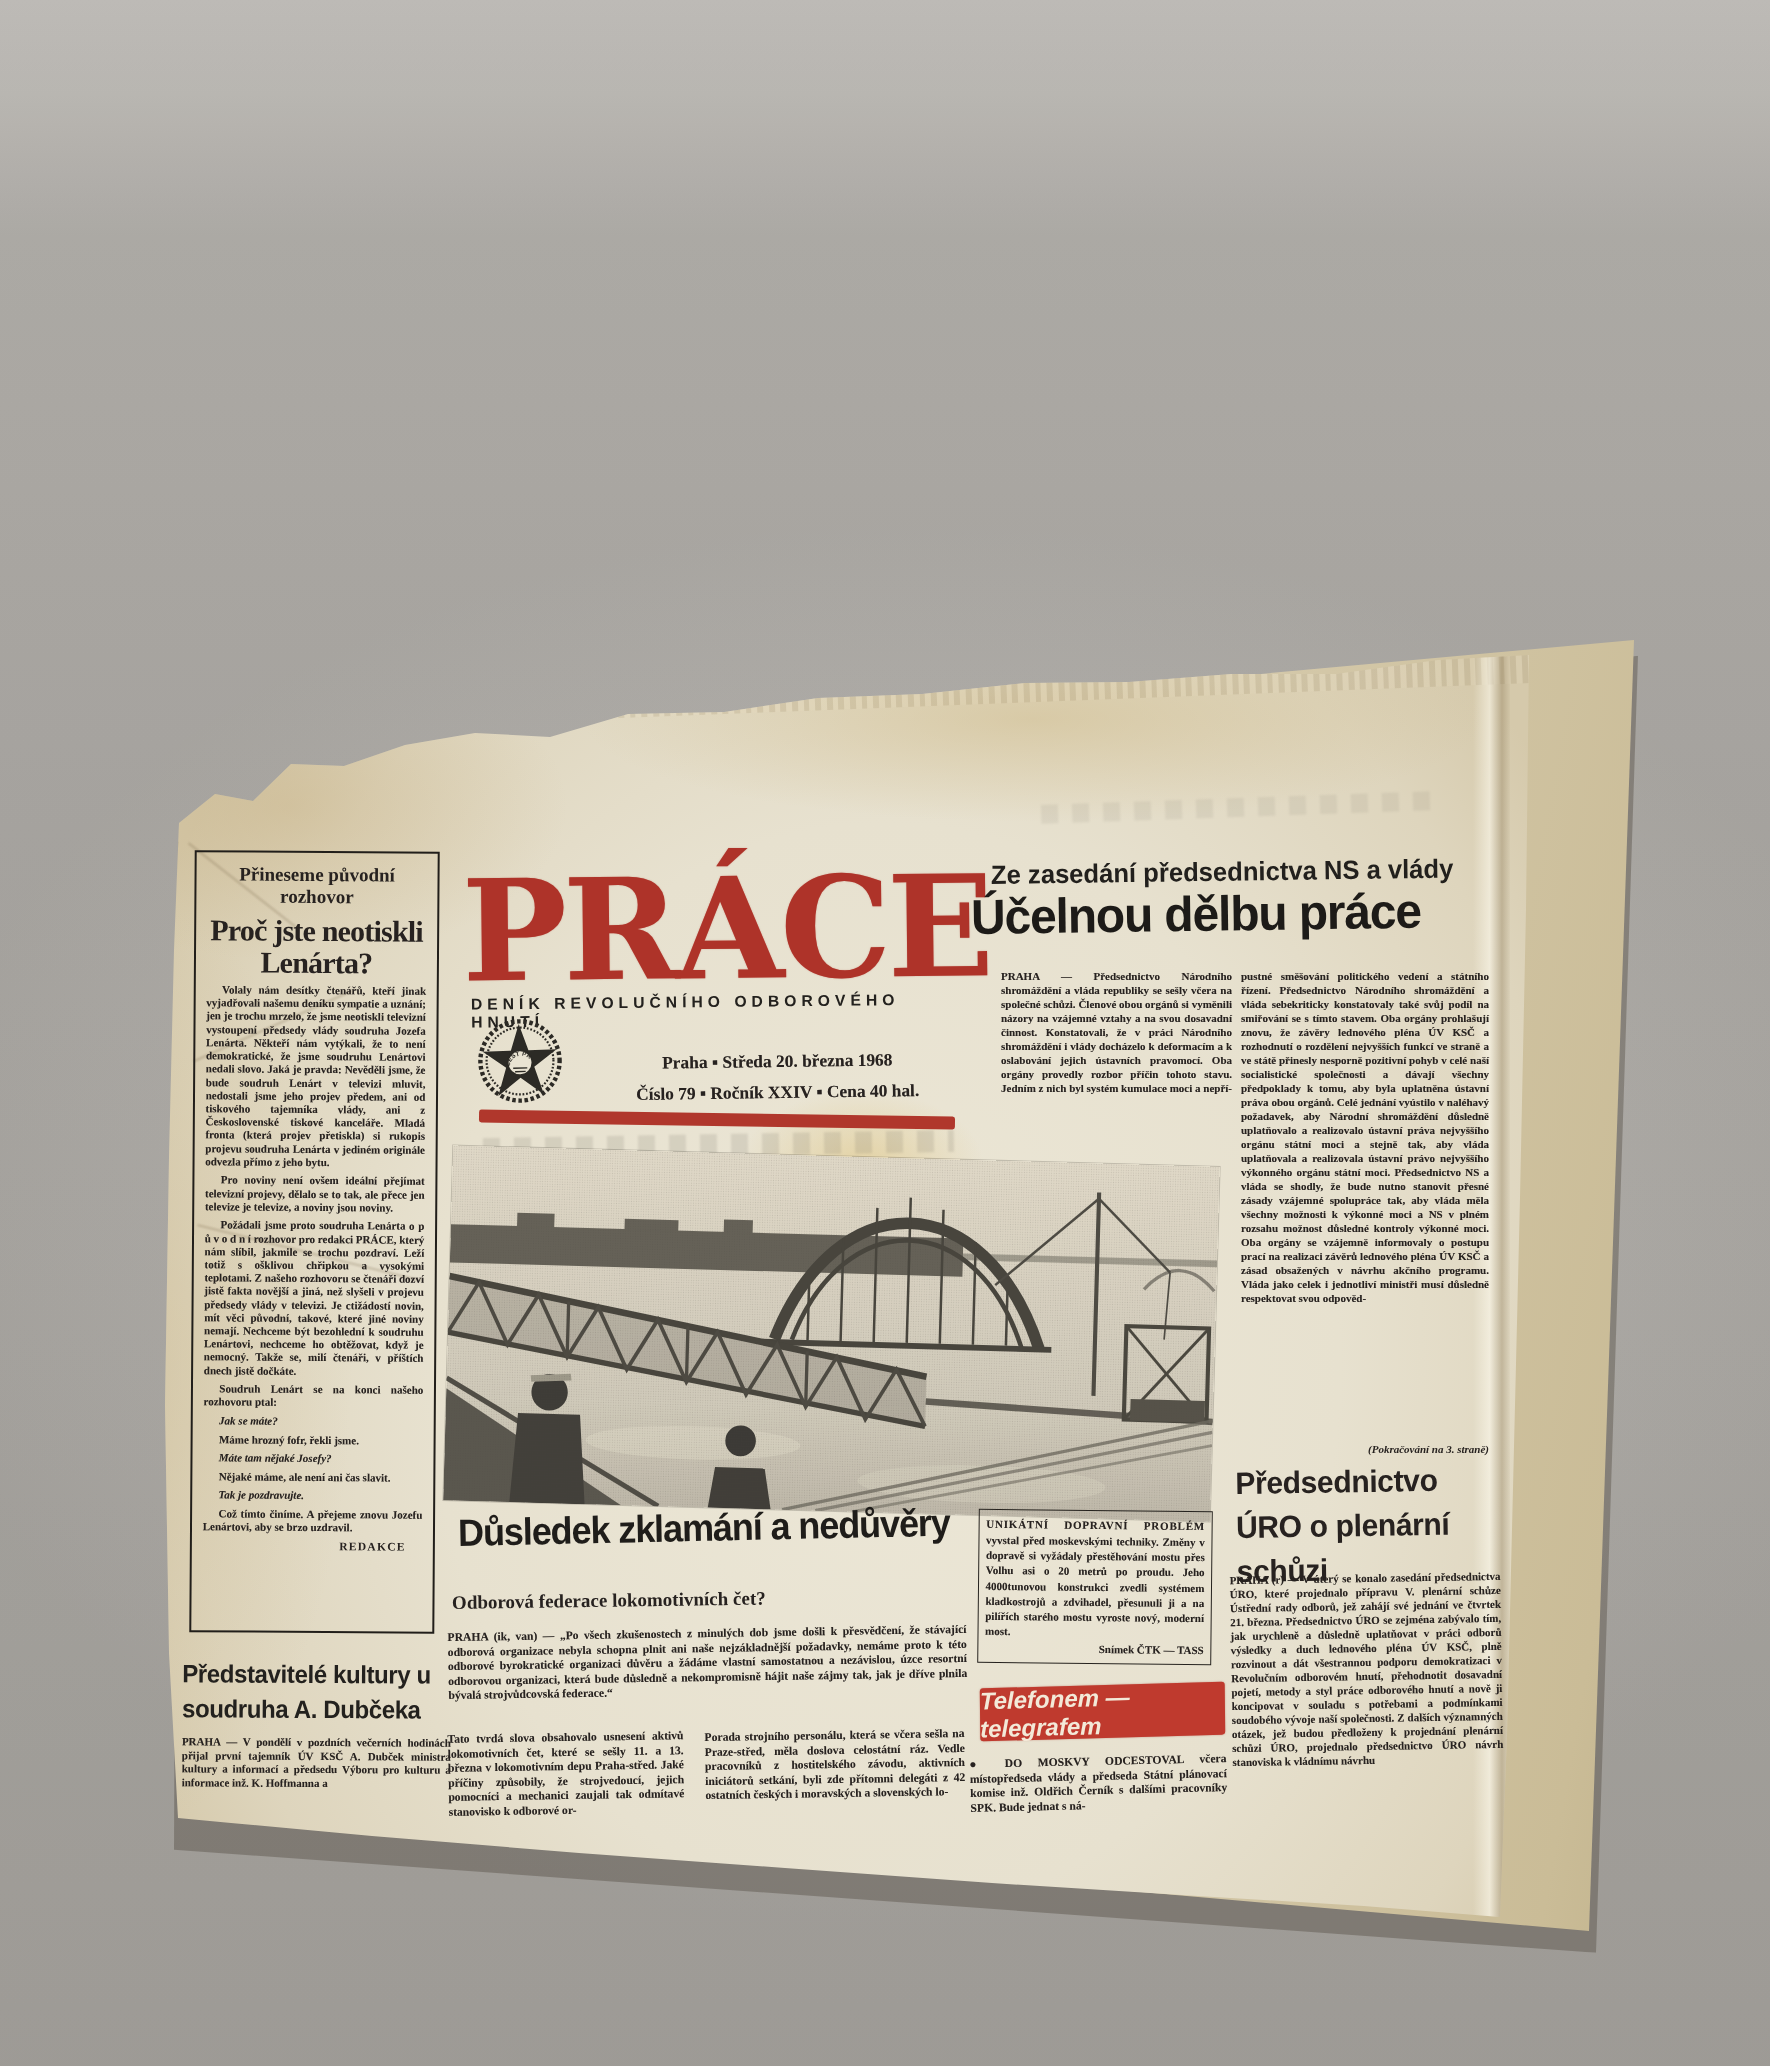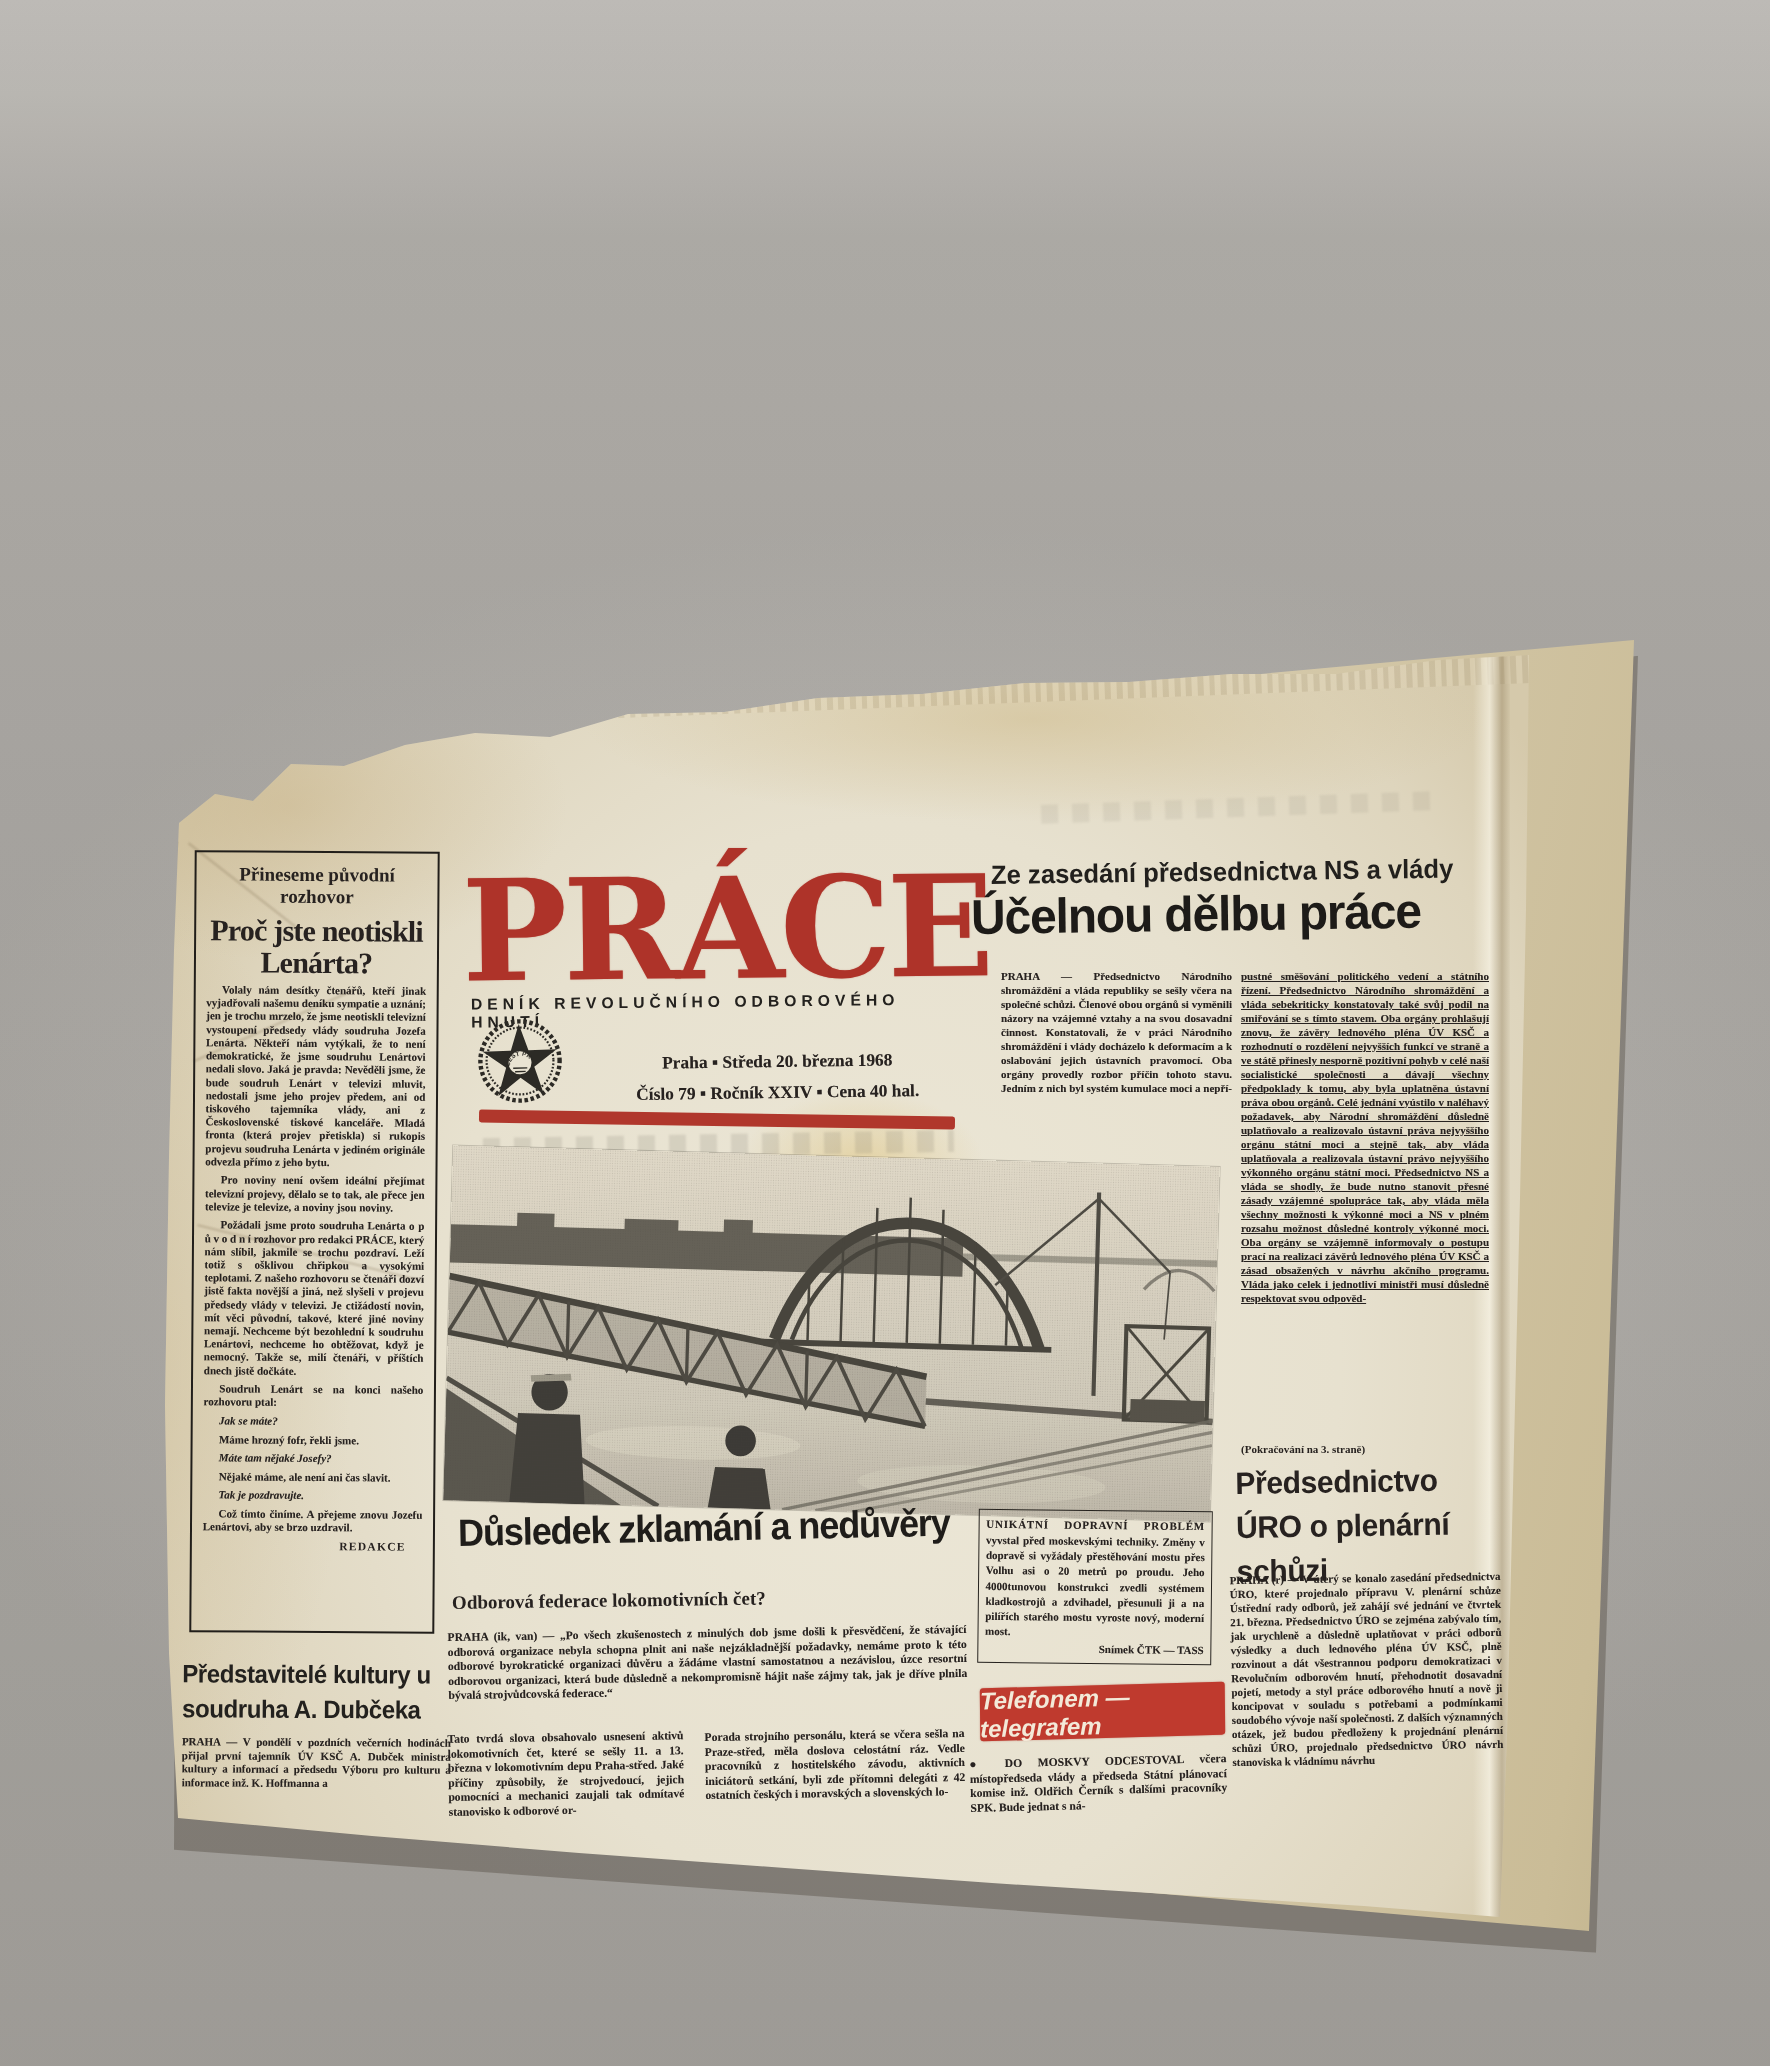--- a/index.html
+++ b/index.html
@@ -69,22 +69,22 @@
       line-height:31px;transform:rotate(-.8deg);text-shadow:0 0 0.4px rgba(40,34,30,.4);}
   .red-rule{left:479px;top:1113px;width:476px;height:13.2px;background:#b0372c;border-radius:2.5px;
       transform:rotate(.85deg);}
   
   .ns-kicker{left:991px;top:860px;width:537px;font-family:"Liberation Sans",sans-serif;font-weight:bold;
       font-size:26.4px;transform:rotate(-.8deg) scaleX(.97);transform-origin:left;white-space:nowrap;color:#22201d;}
   .ns-headline{left:971px;top:889px;width:562px;font-family:"Liberation Sans",sans-serif;font-weight:bold;
       font-size:49px;letter-spacing:-1.2px;transform:rotate(-.8deg) scaleX(.98);transform-origin:left;
       white-space:nowrap;color:#1d1b18;}
   .ns-col1{left:1001px;top:969px;width:231px;font-size:11px;line-height:14px;}
-  .ns-col2{left:1241px;top:969px;width:248px;font-size:11px;line-height:14px;text-decoration:underline;}
-  .ns-cont{left:1241px;top:1443px;width:248px;font-size:11px;font-weight:bold;text-align:left;}
+  .ns-col2{left:1241px;top:969px;width:248px;font-size:11px;line-height:14px;}
+  .ns-cont{left:1241px;top:1443px;width:248px;font-size:11px;font-style:italic;font-weight:bold;text-align:right;}
   
   .uro-h{left:1236px;top:1462px;width:273px;font-family:"Liberation Sans",sans-serif;font-weight:bold;
       font-size:31px;line-height:44px;letter-spacing:-0.4px;transform:rotate(-.9deg) scaleX(.97);transform-origin:left;}
   .uro-b{left:1231px;top:1571px;width:271px;font-size:11px;line-height:14px;transform:rotate(-.9deg);}
   
   .photo{left:448px;top:1156px;width:767px;height:355px;transform:rotate(1.6deg);
       filter:sepia(.12) contrast(.92) brightness(1.02);box-shadow:0 0 0 0.8px rgba(60,55,48,.25);}
   
   .caption{left:978px;top:1510px;width:234px;height:154px;border:1.7px solid #26231f;box-sizing:border-box;
       padding:7.4px 6.6px;transform:rotate(.6deg);font-size:11px;line-height:15.3px;}

